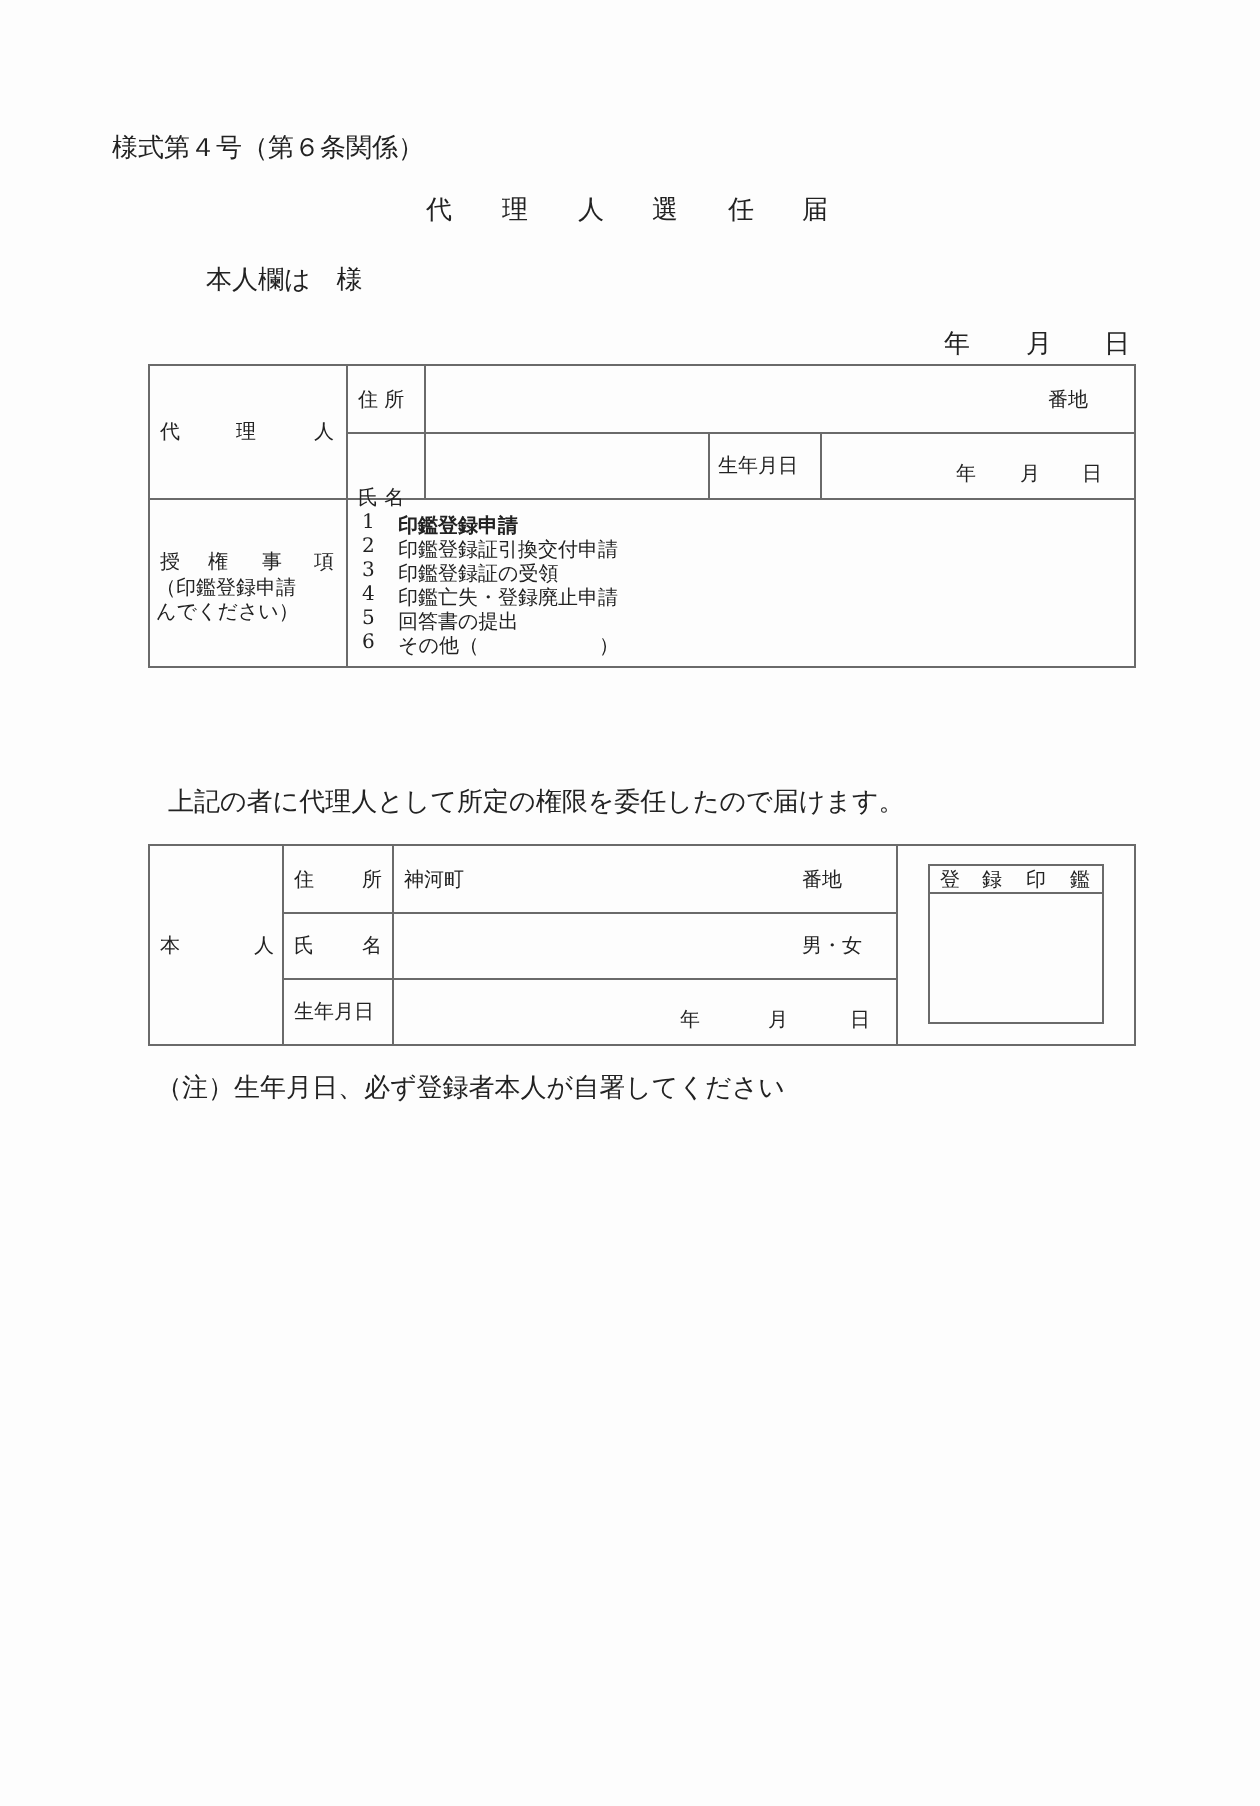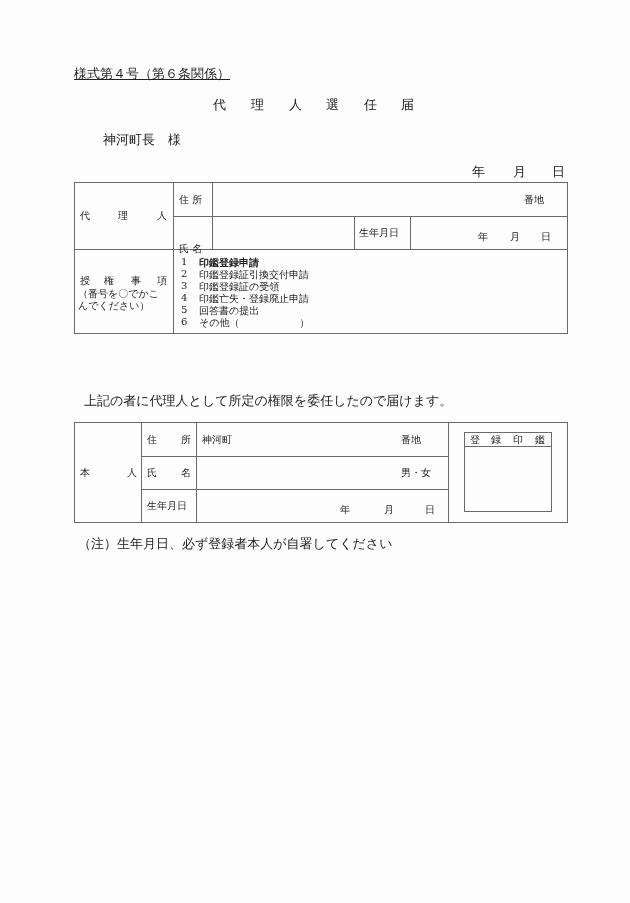--- a/index.html
+++ b/index.html
@@ -7,32 +7,32 @@
        font-family:"DejaVu Serif","Liberation Serif",serif;color:#222;}
   .abs{position:absolute;white-space:nowrap;}
   .t13{font-size:13px;}
   .t10{font-size:10px;}
   .line{position:absolute;background:#6a6a6a;}
   .box{position:absolute;border:1px solid #6a6a6a;box-sizing:border-box;}
 </style>
 </head>
 <body>
 
-<div class="abs t13" style="left:74px;top:65px;text-decoration:underline;">様式第４号（第６条関係）</div>
+<div class="abs t13" style="left:56px;top:65px;">様式第４号（第６条関係）</div>
 
 <div>
   <span class="abs t13" style="left:213px;top:96px;">代</span>
   <span class="abs t13" style="left:251px;top:96px;">理</span>
   <span class="abs t13" style="left:289px;top:96px;">人</span>
   <span class="abs t13" style="left:326px;top:96px;">選</span>
   <span class="abs t13" style="left:364px;top:96px;">任</span>
   <span class="abs t13" style="left:401px;top:96px;">届</span>
 </div>
 
-<div class="abs t13" style="left:103px;top:131px;">神河町長　様</div>
+<div class="abs t13" style="left:103px;top:131px;">本人欄は　様</div>
 
 <div>
   <span class="abs t13" style="left:472px;top:163px;">年</span>
   <span class="abs t13" style="left:513px;top:163px;">月</span>
   <span class="abs t13" style="left:552px;top:163px;">日</span>
 </div>
 
 <div>
   <div class="box" style="left:74px;top:182px;width:494px;height:152px;"></div>
   <div class="line" style="left:173px;top:182px;width:1px;height:152px;"></div>
@@ -59,21 +59,21 @@
   <div class="abs" style="left:411px;top:217px;width:156px;height:32px;"></div>
   <span class="abs t10" style="left:478px;top:230px;">年</span>
   <span class="abs t10" style="left:510px;top:230px;">月</span>
   <span class="abs t10" style="left:541px;top:230px;">日</span>
 
   <div>
     <span class="abs t10" style="left:80px;top:274px;">授</span>
     <span class="abs t10" style="left:104px;top:274px;">権</span>
     <span class="abs t10" style="left:131px;top:274px;">事</span>
     <span class="abs t10" style="left:157px;top:274px;">項</span>
-    <span class="abs t10" style="left:78px;top:287px;">（番号を〇でかこ</span>
+    <span class="abs t10" style="left:78px;top:287px;">（印鑑登録申請</span>
     <span class="abs t10" style="left:78px;top:299px;">んでください）</span>
   </div>
 
   <div>
     <div>
         <span class="abs t10" style="left:181px;top:256px;">1</span>
         <span class="abs t10" style="left:199px;top:256px;font-weight:bold;">印鑑登録申請</span>
       </div>
     <div>
         <span class="abs t10" style="left:181px;top:268px;">2</span>

